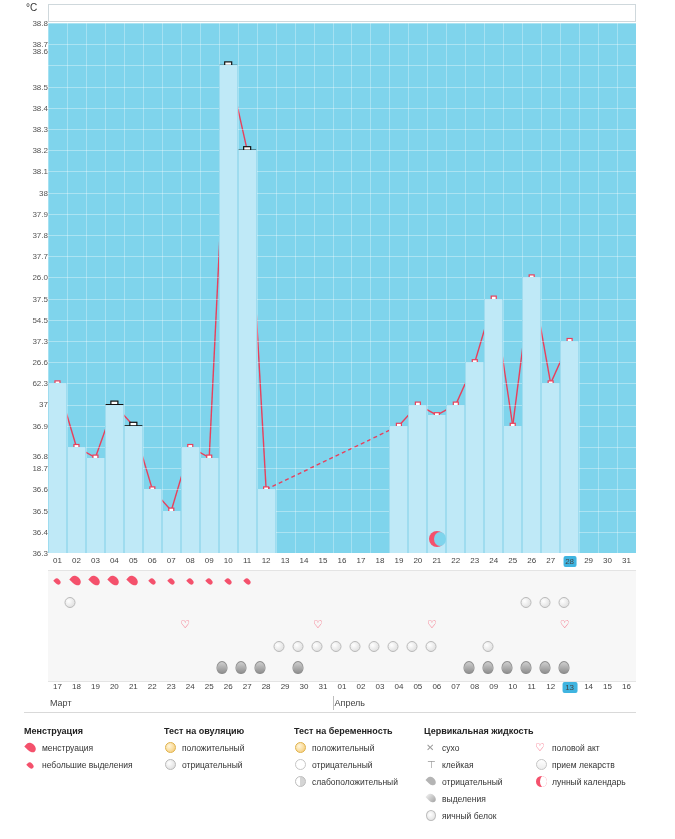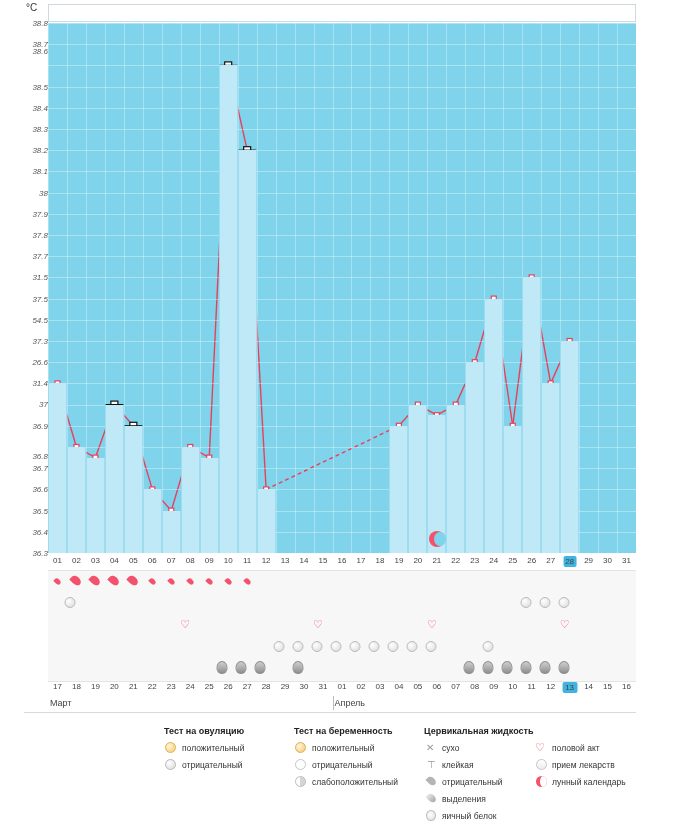--- a/index.html
+++ b/index.html
@@ -25,21 +25,20 @@
     position:absolute;left:48px;top:23px;width:588px;height:530px;
     background:#7fd4ec;
     box-sizing:border-box;
   }
   .ylabels{
     position:absolute;left:24px;top:23px;width:24px;height:530px;
   }
   .ylabels div{
     position:absolute;right:0;font-size:8px;color:#555;transform:translateY(-50%);
     white-space:nowrap;
-    font-style:italic;
   }
   .gridline{
     position:absolute;left:0;width:100%;height:1px;background:rgba(255,255,255,0.35);
   }
   .vgrid{
     position:absolute;top:0;height:100%;width:1px;background:rgba(255,255,255,0.30);
   }
   .bar{
     position:absolute;bottom:0;background:#bfe9f7;
     border-left:1px solid #9fdcef;border-right:1px solid #9fdcef;
@@ -196,30 +195,30 @@
     <div class="ytick" style="top: 28px;">38.6</div>
     <div class="ytick" style="top: 63.6px;">38.5</div>
     <div class="ytick" style="top: 84.8px;">38.4</div>
     <div class="ytick" style="top: 106px;">38.3</div>
     <div class="ytick" style="top: 127.2px;">38.2</div>
     <div class="ytick" style="top: 148.4px;">38.1</div>
     <div class="ytick" style="top: 169.6px;">38</div>
     <div class="ytick" style="top: 190.8px;">37.9</div>
     <div class="ytick" style="top: 212px;">37.8</div>
     <div class="ytick" style="top: 233.2px;">37.7</div>
-    <div class="ytick" style="top: 254.4px;">31.5</div>
+    <div class="ytick" style="top: 254.4px;">26.0</div>
     <div class="ytick" style="top: 275.6px;">37.5</div>
     <div class="ytick" style="top: 296.8px;">54.5</div>
     <div class="ytick" style="top: 318px;">37.3</div>
     <div class="ytick" style="top: 339.2px;">26.6</div>
-    <div class="ytick" style="top: 360.4px;">31.4</div>
+    <div class="ytick" style="top: 360.4px;">62.3</div>
     <div class="ytick" style="top: 381px; margin-left: 38px;">37</div>
     <div class="ytick" style="top: 402.8px;">36.9</div>
     <div class="ytick" style="top: 433px;">36.8</div>
-    <div class="ytick" style="top: 445.2px;">36.7</div>
+    <div class="ytick" style="top: 445.2px;">18.7</div>
     <div class="ytick" style="top: 466.4px;">36.6</div>
     <div class="ytick" style="top: 487.6px;">36.5</div>
     <div class="ytick" style="top: 508.8px;">36.4</div>
     <div class="ytick" style="top: 530px;">36.3</div>
   </div>
 
 <div class="chart-wrap">
   <svg class="lines">
       <line x1="9.483870967741936" y1="360.39999999999907" x2="28.451612903225808" y2="424" stroke="#e8405c" stroke-width="1.4"></line>
       <line x1="28.451612903225808" y1="424" x2="47.41935483870968" y2="434.5999999999994" stroke="#e8405c" stroke-width="1.4"></line>
@@ -550,20 +549,35 @@
     <span style="left: 578.516px;">16</span>
   </div>
 
 <div class="months">
     <span style="left: 26px;">Март</span>
     <span style="left: 310.516px;">Апрель</span>
     <div class="month-div" style="left: 308.516px;"></div>
   </div>
 
 <div class="legend">
+    <div class="lg-col" style="left: 0px;">
+      <div class="lg-title">Менструация</div>
+      <div class="lg-item">
+        <div class="lg-ico">
+          <div class="ico-drop-big"></div>
+        </div>
+        <span>менструация</span>
+      </div>
+      <div class="lg-item">
+        <div class="lg-ico">
+          <div class="ico-drop-small"></div>
+        </div>
+        <span>небольшие выделения</span>
+      </div>
+    </div>
     <div class="lg-col" style="left: 140px;">
       <div class="lg-title">Тест на овуляцию</div>
       <div class="lg-item">
         <div class="lg-ico">
           <div class="ico-circle-yellow"></div>
         </div>
         <span>положительный</span>
       </div>
       <div class="lg-item">
         <div class="lg-ico">

